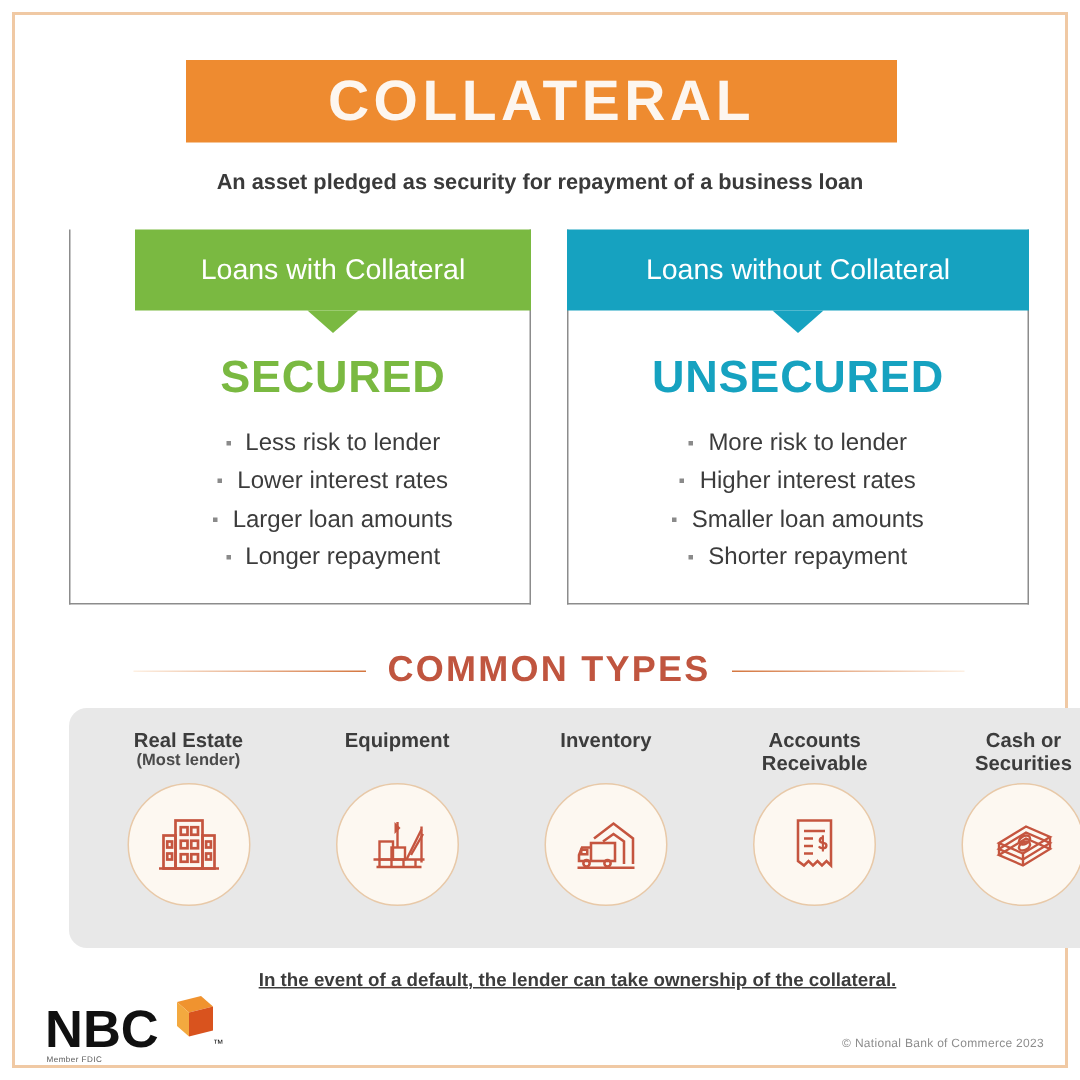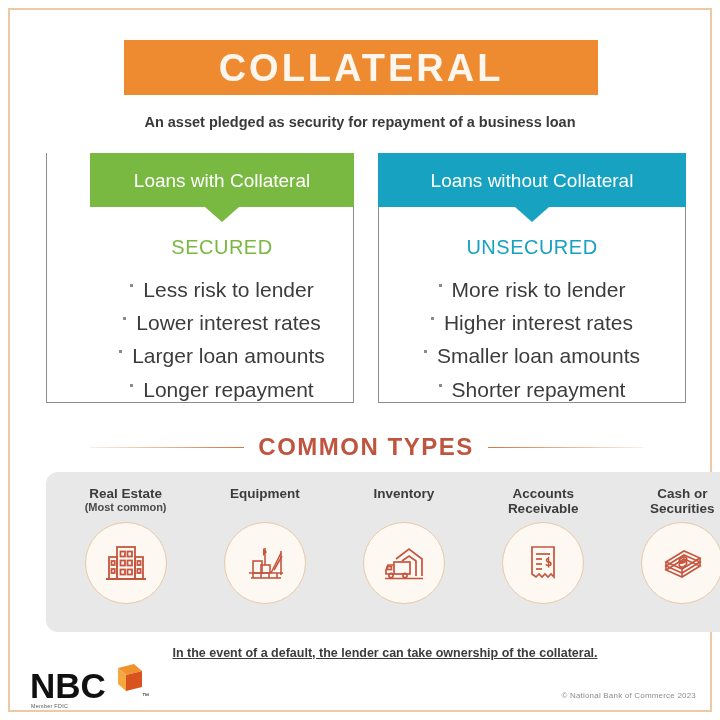--- a/index.html
+++ b/index.html
@@ -85,39 +85,39 @@
     width:0; height:0;
     border-left:17px solid transparent;
     border-right:17px solid transparent;
   }
   .col-left .notch{ border-top:15px solid #7ab941; }
   .col-right .notch{ border-top:15px solid #16a2c0; }
 
   .col-kicker{
     margin-top:30px;
     text-align:center;
-    font-size:20px;
-    font-weight:normal;
+    font-size:30px;
+    font-weight:bold;
     letter-spacing:0.5px;
     line-height:1;
   }
   .col-left .col-kicker{ color:#7ab941; }
   .col-right .col-kicker{ color:#16a2c0; }
 
   .bullets{
     margin-top:16px;
     padding-left:0;
     list-style:none;
     display:flex;
     flex-direction:column;
     align-items:center;
   }
   .bullets li{
     position:relative;
-    font-size:21px;
+    font-size:16px;
     color:#3c3c3c;
     line-height:1.58;
     padding-left:13px;
     text-align:left;
   }
   .bullets li::before{
     content:"";
     position:absolute;
     left:0; top:11px;
     width:3px; height:3px;
@@ -261,21 +261,21 @@
       <div class="ct-rule left"></div>
       <div class="ct-title">COMMON TYPES</div>
       <div class="ct-rule right"></div>
     </div>
 
     <div class="ct-panel">
 
       <div class="ct-item">
         <div class="ct-label">
           <span>Real Estate</span>
-          <span class="ct-sub">(Most common)</span>
+          <span class="ct-sub">(Most lender)</span>
         </div>
         <div class="ct-circle">
           <svg width="48" height="48" viewBox="0 0 48 48" fill="none" stroke="#c5553f" stroke-width="1.8">
             <rect x="15" y="8" width="18" height="32"></rect>
             <rect x="7" y="18" width="8" height="22"></rect>
             <rect x="33" y="18" width="8" height="22"></rect>
             <rect x="18.5" y="12.5" width="4.5" height="5"></rect>
             <rect x="25.5" y="12.5" width="4.5" height="5"></rect>
             <rect x="18.5" y="21.5" width="4.5" height="5"></rect>
             <rect x="25.5" y="21.5" width="4.5" height="5"></rect>

